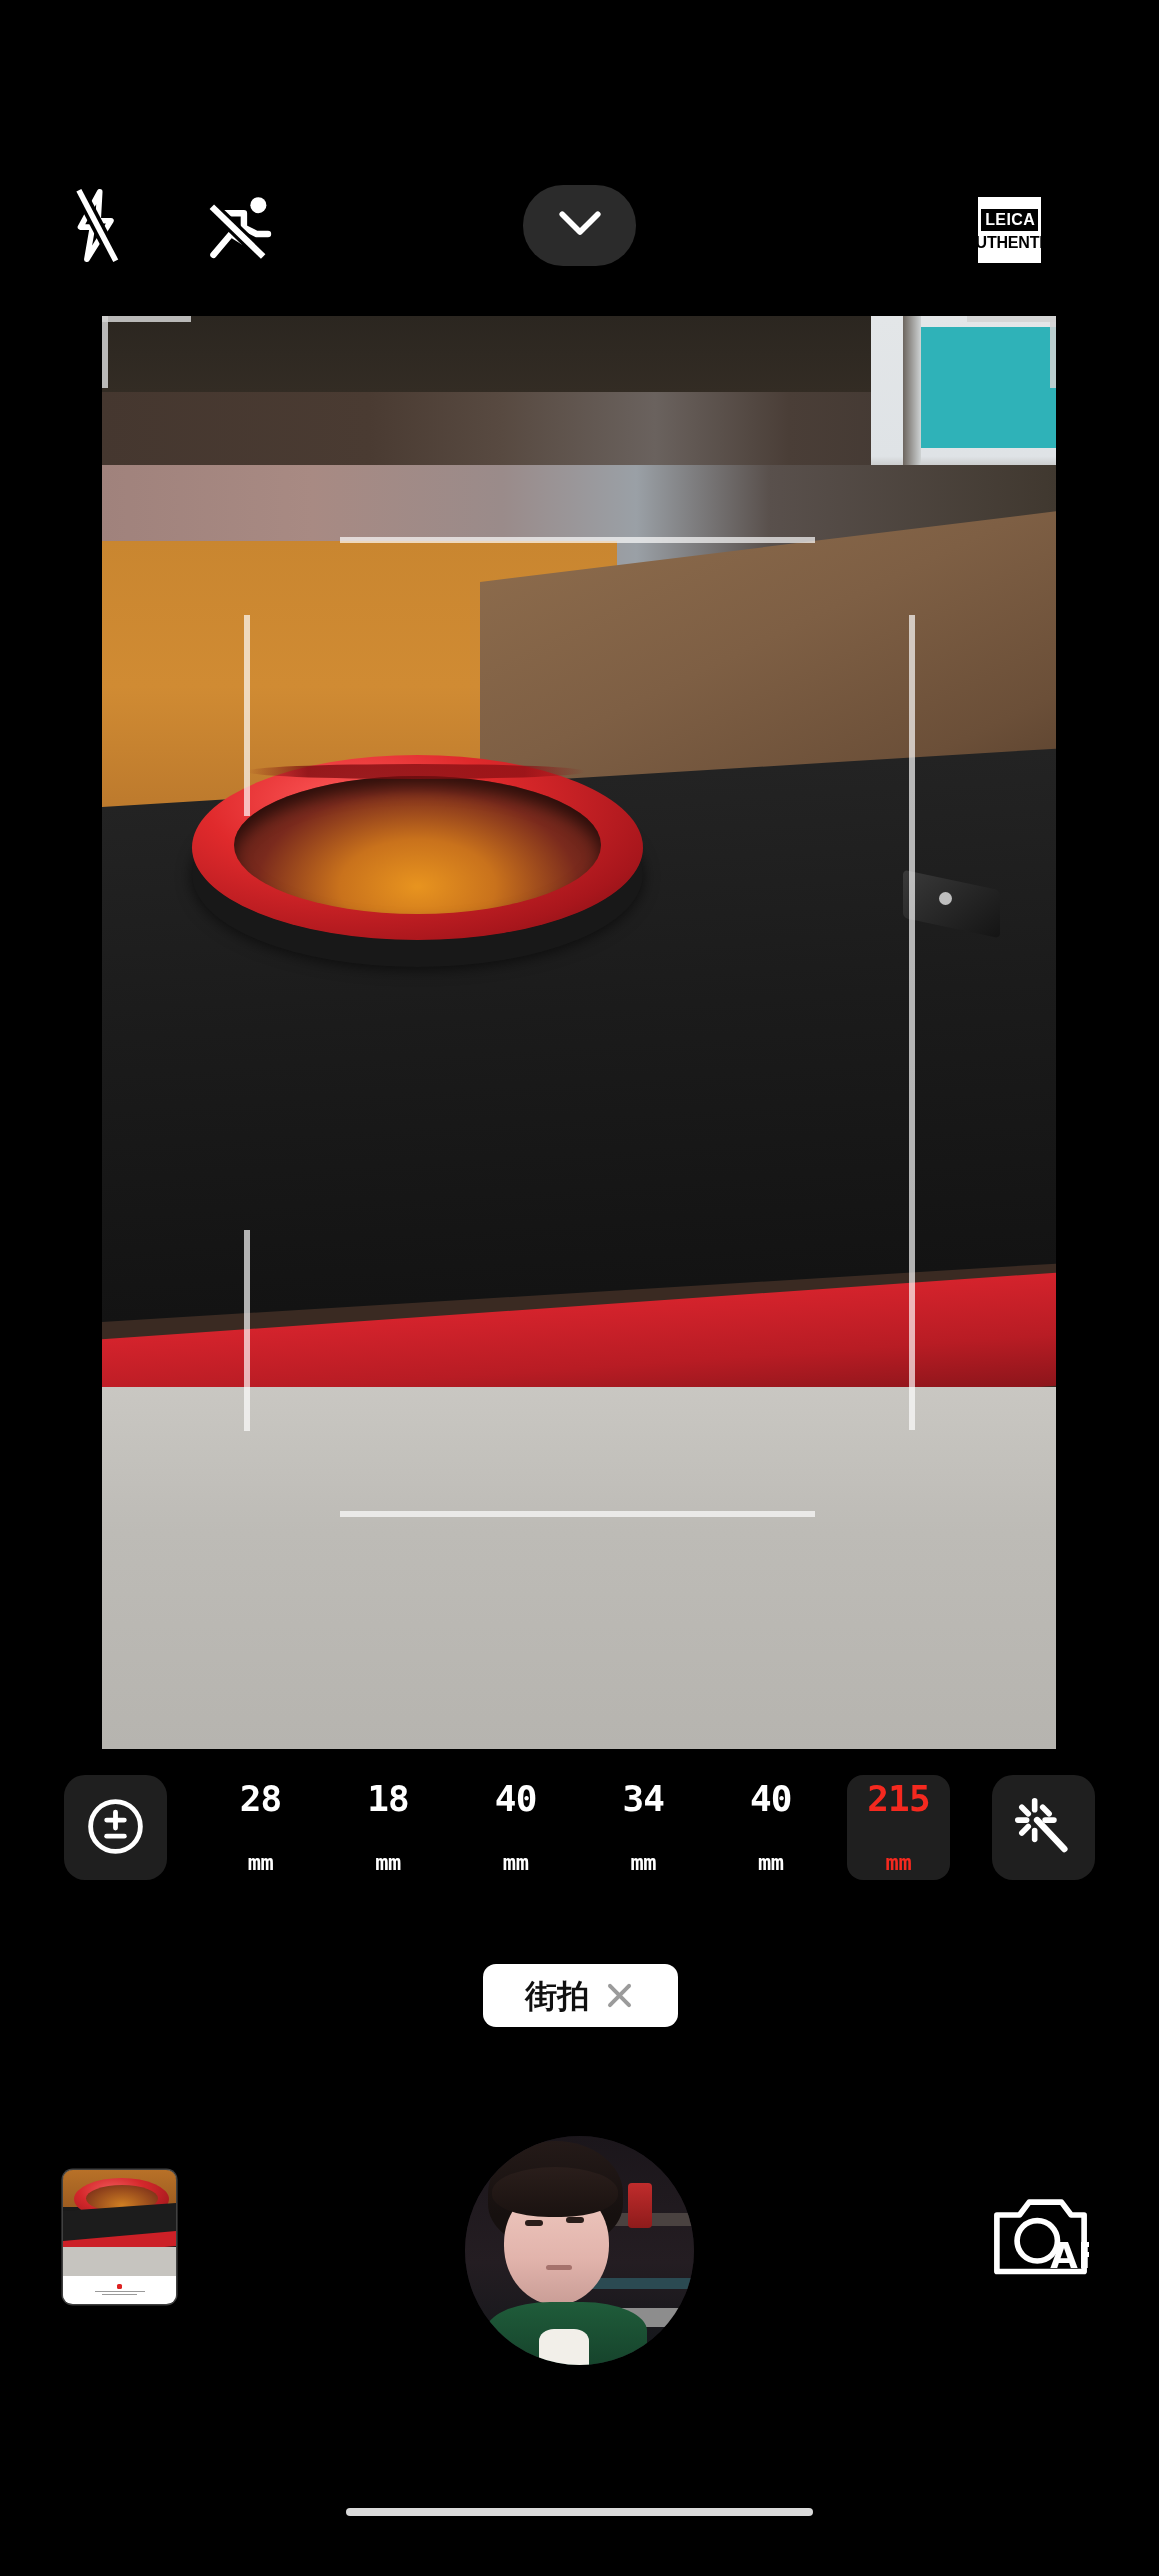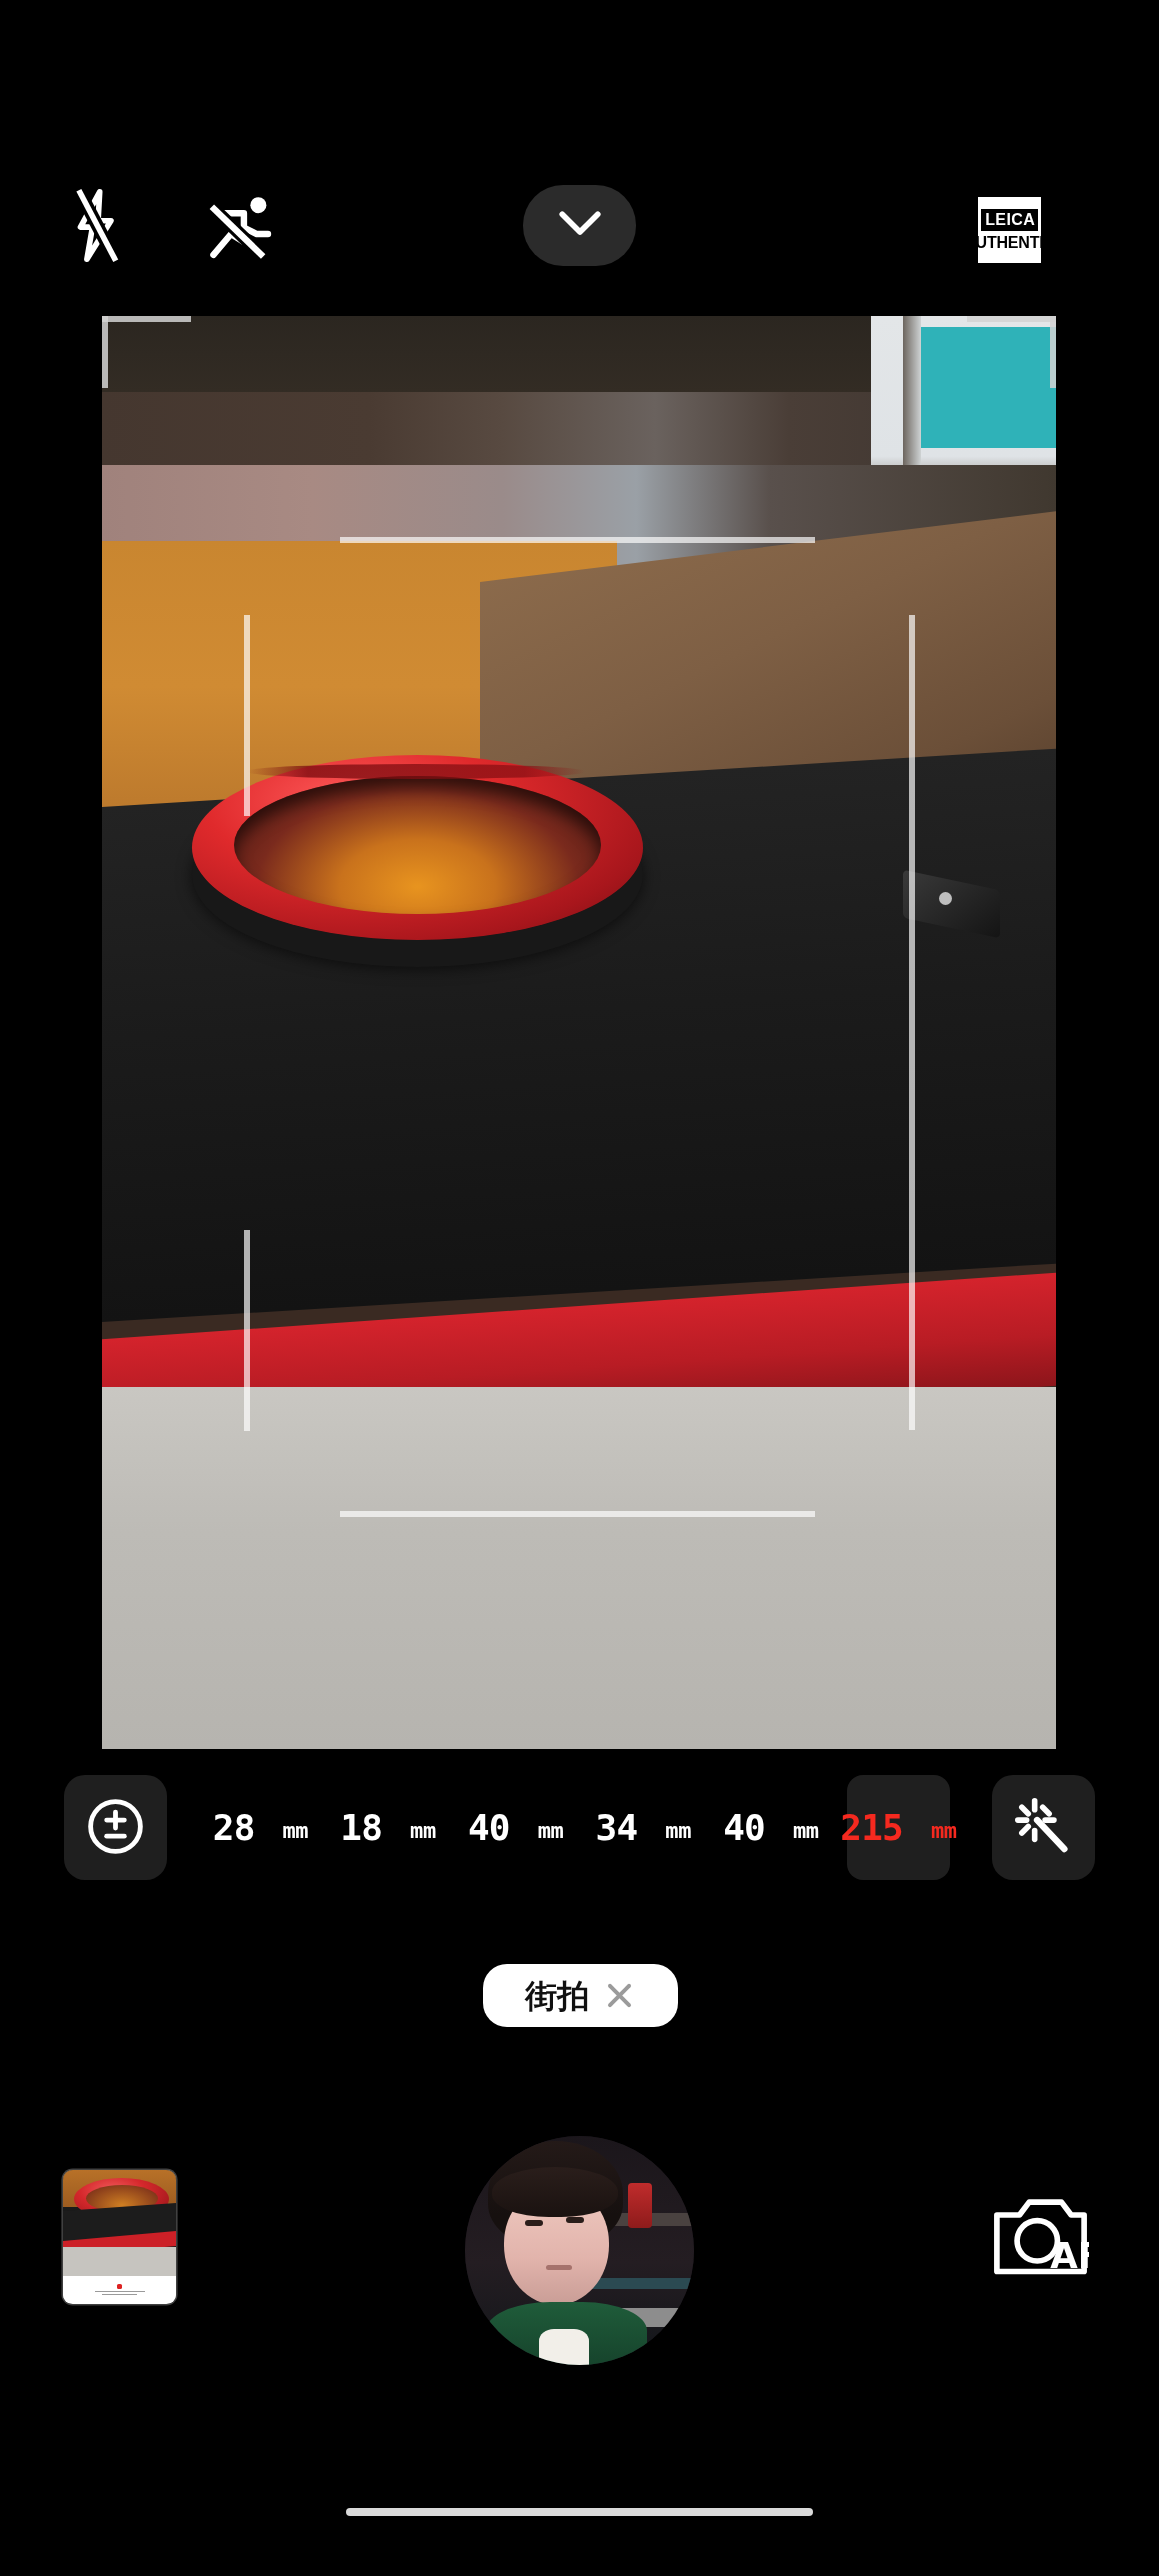--- a/index.html
+++ b/index.html
@@ -200,21 +200,21 @@
   #enhance-btn  { left:992px; }
 
   .focal-list {
     position:absolute; left:209px; top:0;
     width:741px; height:105px;
     display:flex; align-items:center; justify-content:space-between;
   }
   .focal-item {
     width:103px; height:105px;
     border-radius:16px;
-    display:flex; flex-direction:row;
+    display:flex; flex-direction:column;
     align-items:center; justify-content:center;
     color:#ffffff;
     gap:28px;
   }
   .focal-item .num {
     font-family:"DejaVu Sans Mono", monospace;
     font-size:36px; font-weight:bold;
     line-height:1; letter-spacing:-0.8px;
   }
   .focal-item .unit {
@@ -225,21 +225,21 @@
   .focal-item.selected {
     background:#1f1f1f;
     color:#f5291f;
   }
 
   
   .filter-chip {
     position:absolute; left:483px; top:1964px;
     width:195px; height:63px;
     background:#ffffff;
-    border-radius:24px;
+    border-radius:13px;
     display:flex; align-items:center; justify-content:center;
     gap:14.5px;
   }
   .filter-chip .chip-label {
     color:#111; font-size:32px; font-weight:bold;
     line-height:1;
     font-family:"DejaVu Sans", sans-serif;
   }
   .chip-close { display:flex; align-items:center; justify-content:center; width:32px; height:32px; }
 

